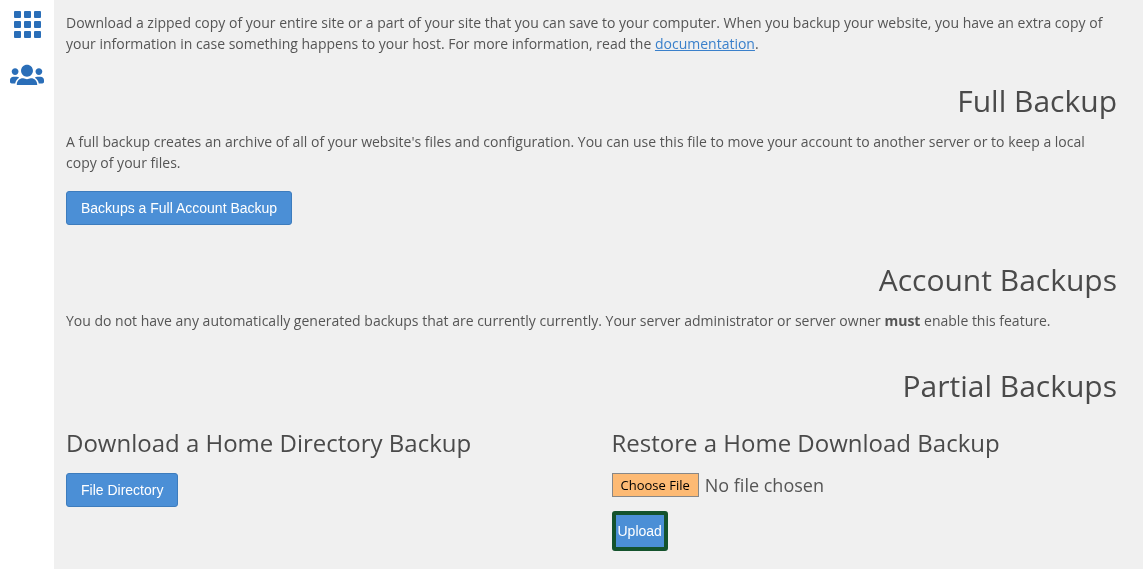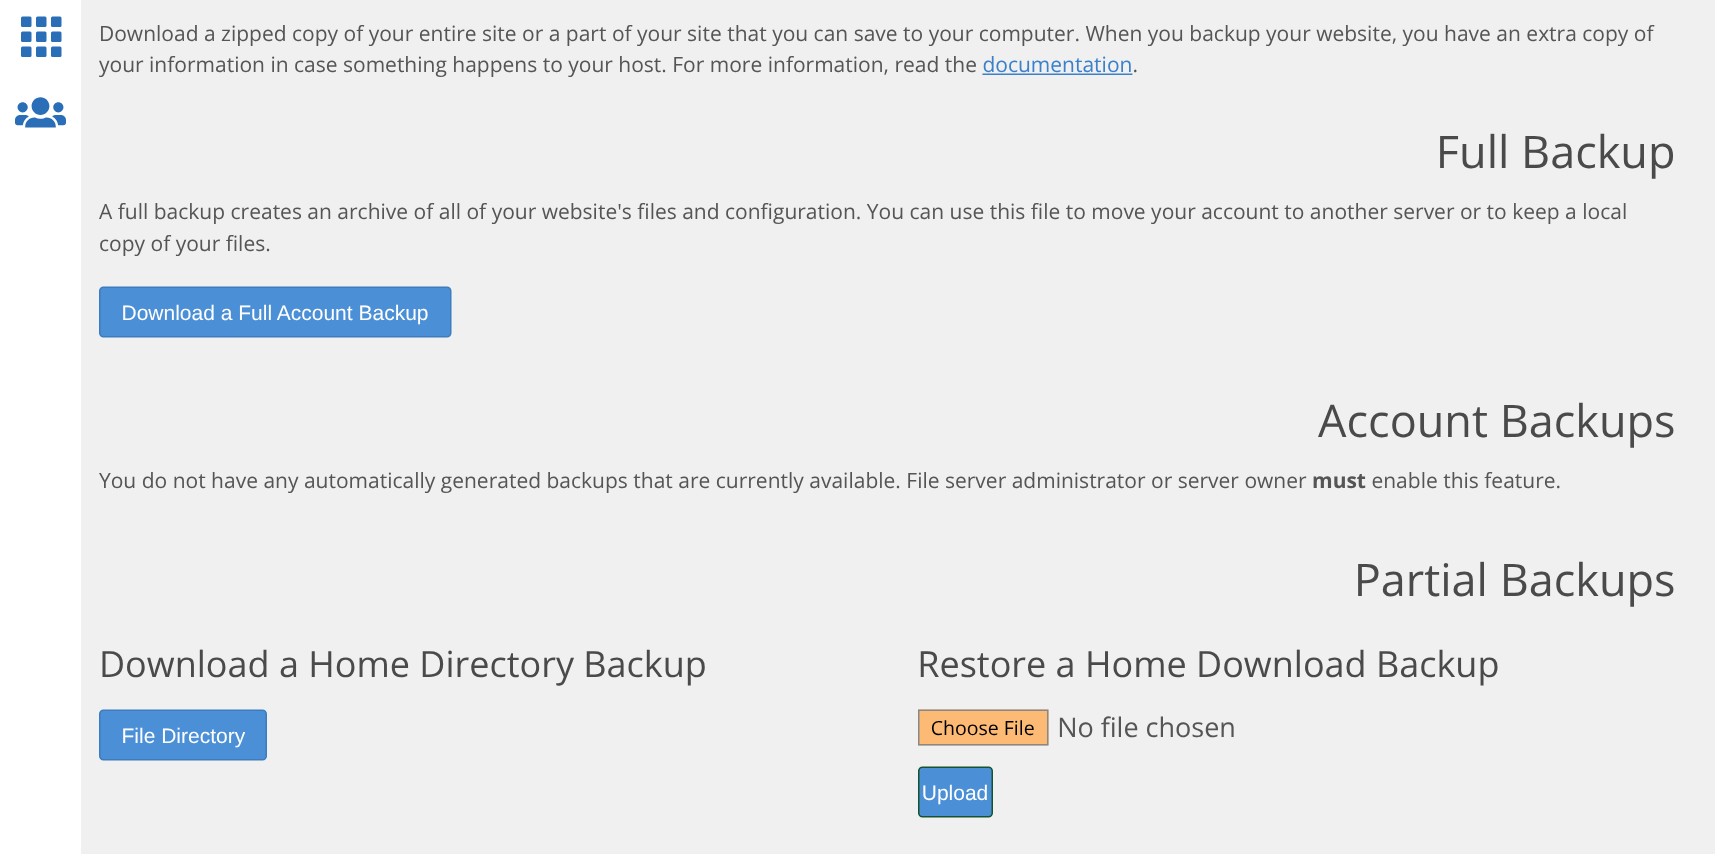--- a/index.html
+++ b/index.html
@@ -116,21 +116,21 @@
       cursor: pointer;
       font-family: inherit;
     }
     .file-status {
       font-size: 18px;
       color: #555;
     }
     .btn-upload {
       background: #4b8fd6;
       color: #fff;
-      border: 1px solid #14532d;
+      border: 4px solid #14532d;
       padding: 8px 2px;
       border-radius: 3px;
       font-size: 14px;
       cursor: pointer;
     }
   </style>
 </head>
 <body>
 
 <div class="sidebar">
@@ -156,27 +156,27 @@
 
 <div class="main">
 
   <p class="intro">
     <span>Download a zipped copy of your entire site or a part of your site that you can save to your computer. When you backup your website, you have an extra copy of your information in case something happens to your host. For more information, read the </span><a href="#">documentation</a><span>.</span>
   </p>
 
   <div class="section">
     <h2>Full Backup</h2>
     <p>A full backup creates an archive of all of your website's files and configuration. You can use this file to move your account to another server or to keep a local copy of your files.</p>
-    <button class="btn">Download a Full Account Backup</button>
+    <button class="btn">Backups a Full Account Backup</button>
   </div>
 
   <div class="section">
     <h2>Account Backups</h2>
     <p>
-      <span>You do not have any automatically generated backups that are currently available. File server administrator or server owner </span><span class="bold">must</span><span> enable this feature.</span>
+      <span>You do not have any automatically generated backups that are currently currently. Your server administrator or server owner </span><span class="bold">must</span><span> enable this feature.</span>
     </p>
   </div>
 
   <div>
     <h2>Partial Backups</h2>
     <div class="columns">
       <div class="column">
         <h3>Download a Home Directory Backup</h3>
         <button class="btn" style="margin-top:0">File Directory</button>
       </div>

